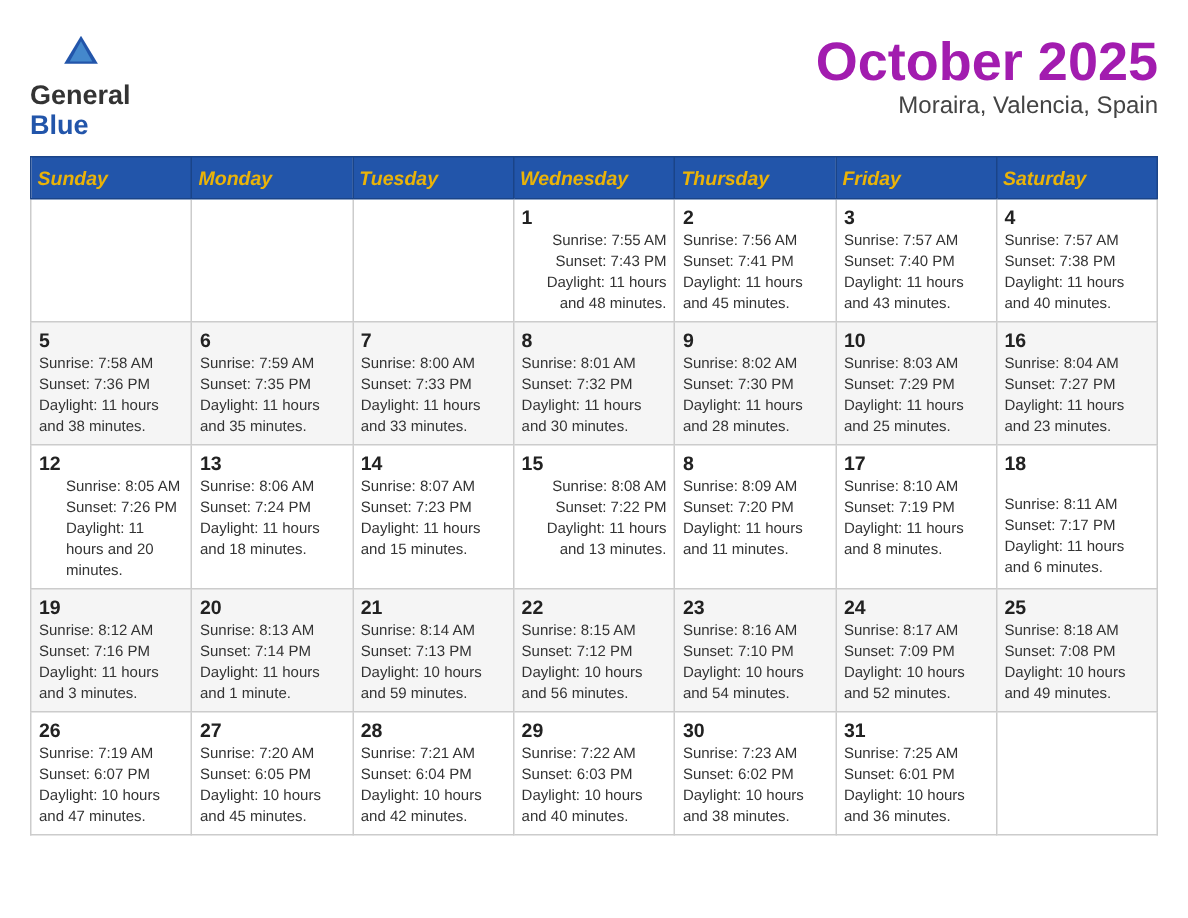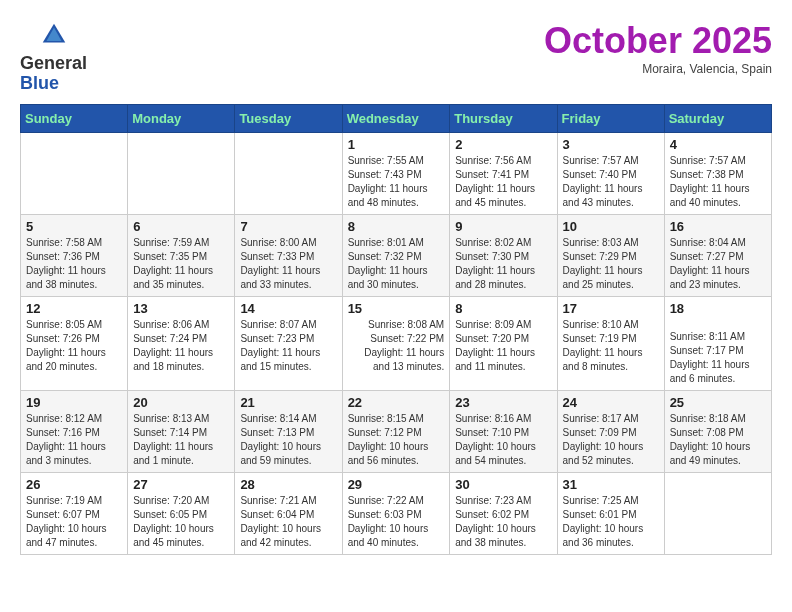--- a/index.html
+++ b/index.html
@@ -33,35 +33,36 @@
     }
     .title-block {
       text-align: right;
     }
     .month-title {
       font-size: 36px;
       font-weight: bold;
       color: #a21caf;
     }
     .location {
-      font-size: 12px;
+      font-size: 16px;
       color: #444;
     }
     .calendar {
       width: 100%;
       border-collapse: collapse;
       border: 1px solid #ccc;
     }
     .calendar th {
       background-color: #2255aa;
-      color: #86efac;
+      color: #eab308;
       font-size: 13px;
       padding: 6px 4px;
       text-align: left;
       border: 1px solid #1a4488;
+      font-style: italic;
     }
     .calendar td {
       vertical-align: top;
       border: 1px solid #ccc;
       padding: 4px 5px;
       width: 108px;
       min-height: 80px;
       font-size: 10.5px;
       color: #333;
       background: #fff;
@@ -117,21 +118,21 @@
         <th>Saturday</th>
       </tr>
   </thead>
   <tbody id="calendar-body">
   <tr>
         <td class="empty-cell"></td>
         <td class="empty-cell"></td>
         <td class="empty-cell"></td>
         <td>
           <div class="day-number">1</div>
-          <div class="day-info" style="white-space: pre-line;">Sunrise: 7:55 AM
+          <div class="day-info" style="white-space: pre-line; text-align: right;">Sunrise: 7:55 AM
 Sunset: 7:43 PM
 Daylight: 11 hours and 48 minutes.</div>
         </td>
         <td>
           <div class="day-number">2</div>
           <div class="day-info" style="white-space: pre-line;">Sunrise: 7:56 AM
 Sunset: 7:41 PM
 Daylight: 11 hours and 45 minutes.</div>
         </td>
         <td>
@@ -187,21 +188,21 @@
         <td>
           <div class="day-number">16</div>
           <div class="day-info" style="white-space: pre-line;">Sunrise: 8:04 AM
 Sunset: 7:27 PM
 Daylight: 11 hours and 23 minutes.</div>
         </td>
       </tr>
       <tr>
         <td>
           <div class="day-number">12</div>
-          <div class="day-info" style="white-space: pre-line;">Sunrise: 8:05 AM
+          <div class="day-info" style="white-space: pre-line; margin-left: 18px;">Sunrise: 8:05 AM
 Sunset: 7:26 PM
 Daylight: 11 hours and 20 minutes.</div>
         </td>
         <td>
           <div class="day-number">13</div>
           <div class="day-info" style="white-space: pre-line;">Sunrise: 8:06 AM
 Sunset: 7:24 PM
 Daylight: 11 hours and 18 minutes.</div>
         </td>
         <td>

